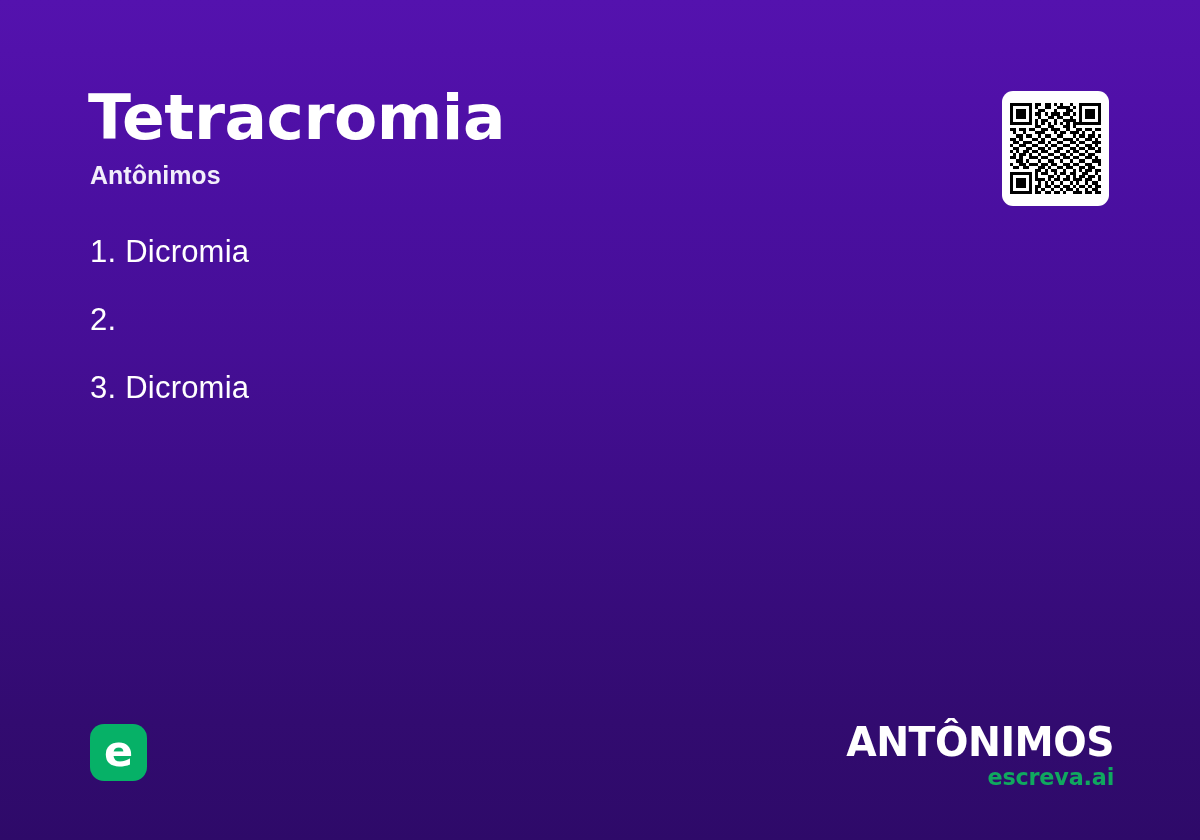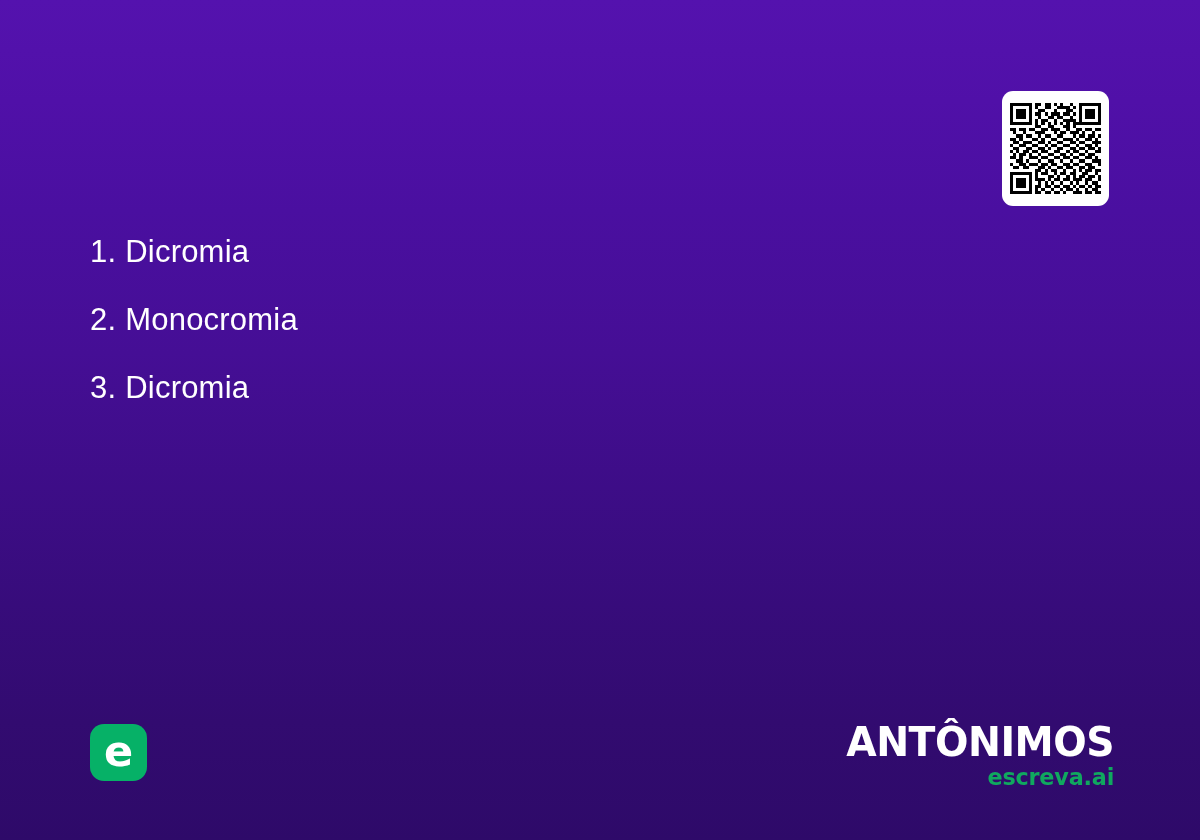--- a/index.html
+++ b/index.html
@@ -151,29 +151,32 @@
     margin-top: 3px;
     transform: scaleX(0.97);
     transform-origin: right center;
   }
 </style>
 </head>
 <body>
 
 <div class="card">
 
+  <div class="title-block">
+    <h1 class="page-title">Tetracromia</h1>
+    <div class="page-subtitle">Antônimos</div>
+  </div>
 
   <ul class="antonym-list">
     <li class="antonym-item">
       <span class="antonym-index">1.</span>
       <span class="antonym-word">Dicromia</span>
     </li>
     <li class="antonym-item">
       <span class="antonym-index">2.</span>
-      <span class="antonym-word">Monocromia</span>
     </li>
     <li class="antonym-item">
       <span class="antonym-index">3.</span>
       <span class="antonym-word">Dicromia</span>
     </li>
   </ul>
 
   <div class="qr-panel">
     <svg id="qr-svg" viewBox="0 0 29 29">
         <rect x="0" y="0" width="1" height="1" fill="#000000"></rect>

